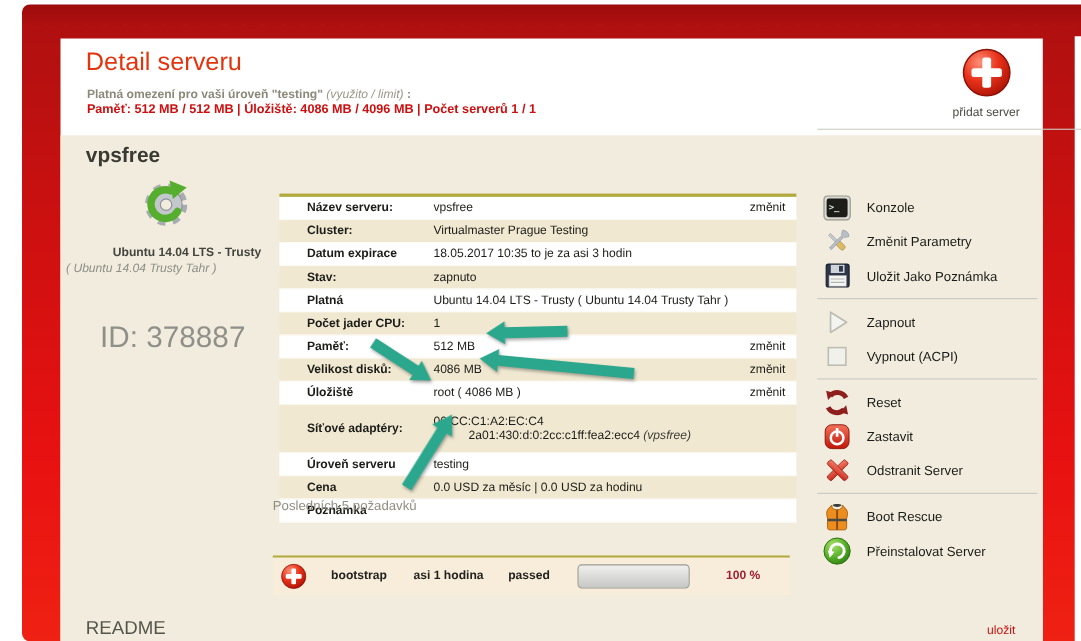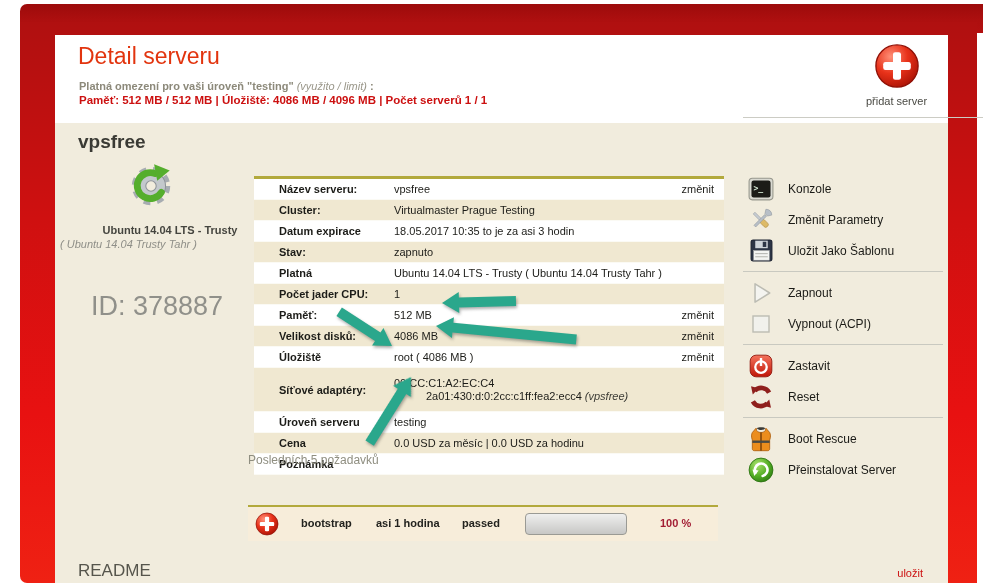--- a/index.html
+++ b/index.html
@@ -221,69 +221,86 @@
         <span class="ic">
           <svg width="25" height="25" viewBox="0 0 24 24">
             <rect x="2" y="2" width="20" height="20" rx="2" fill="#2d3546" stroke="#1a2030"></rect>
             <rect x="6" y="2.6" width="12" height="7.2" fill="#cfd4da"></rect>
             <rect x="13.2" y="3.6" width="3.4" height="5" fill="#2d3546"></rect>
             <rect x="4.5" y="12" width="15" height="9.3" fill="#f4f4f2" stroke="#aaa" stroke-width="0.5"></rect>
             <line x1="6" y1="15" x2="18" y2="15" stroke="#b5b5b0" stroke-width="1"></line>
             <line x1="6" y1="18" x2="18" y2="18" stroke="#b5b5b0" stroke-width="1"></line>
           </svg>
         </span>
-        <span class="s-lbl">Uložit Jako Šablonu</span>
+        <span class="s-lbl">Uložit Jako Poznámka</span>
       </div>
       <div class="s-div"></div>
       <div class="s-item">
         <span class="ic">
           <svg width="26" height="26" viewBox="0 0 24 24">
             <path d="M6.5 3.5 L20 12 L6.5 20.5 Z" fill="#f4f4f0" stroke="#bcbcb3" stroke-width="1.4" stroke-linejoin="round"></path>
           </svg>
         </span>
         <span class="s-lbl">Zapnout</span>
       </div>
       <div class="s-item">
         <span class="ic">
           <svg width="24" height="24" viewBox="0 0 24 24">
             <rect x="4" y="4" width="16" height="16" fill="#f1f1ec" stroke="#bcbcb3" stroke-width="1.4"></rect>
           </svg>
         </span>
         <span class="s-lbl">Vypnout (ACPI)</span>
       </div>
       <div class="s-div"></div>
+      <div class="s-item">
+        <span class="ic">
+          <svg width="26" height="26" viewBox="0 0 24 24">
+            <g stroke="#8f1f1c" stroke-width="4.2" fill="none">
+              <path d="M19.5 8 A8.2 8.2 0 0 0 6.2 6.2"></path>
+              <path d="M4.5 16 A8.2 8.2 0 0 0 17.8 17.8"></path>
+            </g>
+            <polygon points="2.8,2 9.8,4 4.4,9.8" fill="#8f1f1c"></polygon>
+            <polygon points="21.2,22 14.2,20 19.6,14.2" fill="#8f1f1c"></polygon>
+          </svg>
+        </span>
+        <span class="s-lbl">Reset</span>
+      </div>
       <div class="s-item">
         <span class="ic">
           <svg width="26" height="26" viewBox="0 0 24 24">
             <defs>
                 <linearGradient id="rg1" x1="0" y1="0" x2="0" y2="1">
               <stop offset="0%" stop-color="#f4735c"></stop>
                   <stop offset="100%" stop-color="#c01608"></stop>
             </linearGradient>
               </defs>
             <rect x="2" y="2" width="20" height="20" rx="5.5" fill="url(#rg1)" stroke="#8f1208" stroke-width="0.8"></rect>
             <circle cx="12" cy="13" r="5.3" fill="none" stroke="#fff" stroke-width="2.1"></circle>
             <line x1="12" y1="4.2" x2="12" y2="11.5" stroke="url(#rg1)" stroke-width="4"></line>
             <line x1="12" y1="4.6" x2="12" y2="12" stroke="#fff" stroke-width="2.2"></line>
           </svg>
         </span>
         <span class="s-lbl">Zastavit</span>
       </div>
       <div class="s-item">
         <span class="ic">
-          <svg width="26" height="26" viewBox="0 0 24 24">
-            <g stroke="#8f1f1c" stroke-width="4.2" fill="none">
-              <path d="M19.5 8 A8.2 8.2 0 0 0 6.2 6.2"></path>
-              <path d="M4.5 16 A8.2 8.2 0 0 0 17.8 17.8"></path>
+          <svg width="25" height="25" viewBox="0 0 24 24">
+            <defs>
+                <linearGradient id="xg1" x1="0" y1="0" x2="1" y2="1">
+              <stop offset="0%" stop-color="#f8826d"></stop>
+                  <stop offset="100%" stop-color="#c4271a"></stop>
+            </linearGradient>
+              </defs>
+            <g transform="rotate(45 12 12)">
+              <rect x="9.4" y="1" width="5.2" height="22" rx="1.6" fill="url(#xg1)" stroke="#9c1d10" stroke-width="0.7"></rect>
+              <rect x="1" y="9.4" width="22" height="5.2" rx="1.6" fill="url(#xg1)" stroke="#9c1d10" stroke-width="0.7"></rect>
             </g>
-            <polygon points="2.8,2 9.8,4 4.4,9.8" fill="#8f1f1c"></polygon>
-            <polygon points="21.2,22 14.2,20 19.6,14.2" fill="#8f1f1c"></polygon>
-          </svg>
-        </span>
-        <span class="s-lbl">Reset</span>
+          </svg>
+        </span>
+        <span class="s-lbl">Odstranit Server</span>
       </div>
       <div class="s-div"></div>
       <div class="s-item">
         <span class="ic">
           <svg width="26" height="26" viewBox="0 0 24 24">
             <path d="M7.5 2 C7.5 5 9.5 6 12 6 C14.5 6 16.5 5 16.5 2 L20 6 C21 8 21 10 20 13 L20 21 C20 22.2 19.2 22.8 18 22.8 L6 22.8 C4.8 22.8 4 22.2 4 21 L4 13 C3 10 3 8 4 6 Z" fill="#ec8d1d" stroke="#ae5e0d" stroke-width="0.8"></path>
             <path d="M8.2 2 C9.5 4.2 14.5 4.2 15.8 2 C14.5 0.9 9.5 0.9 8.2 2 Z" fill="#3a3a36"></path>
             <line x1="12" y1="6" x2="12" y2="22.8" stroke="#8a4c0c" stroke-width="1.6"></line>
             <line x1="4" y1="14.5" x2="20" y2="14.5" stroke="#4a4a44" stroke-width="2.2"></line>
           </svg>

